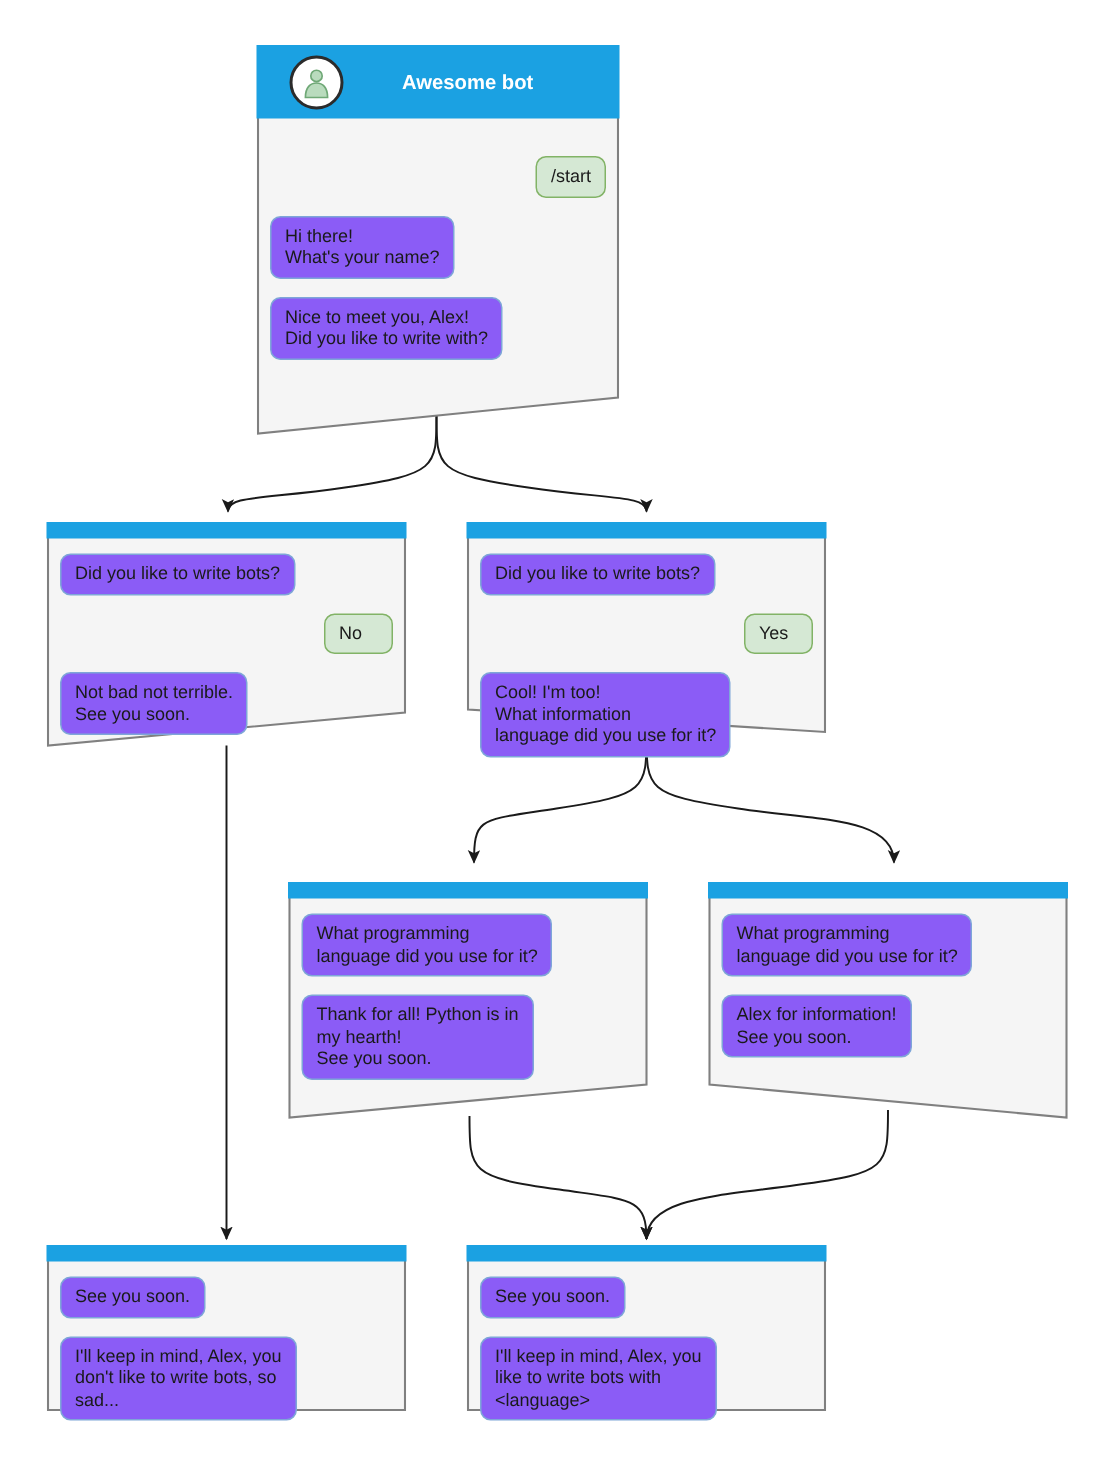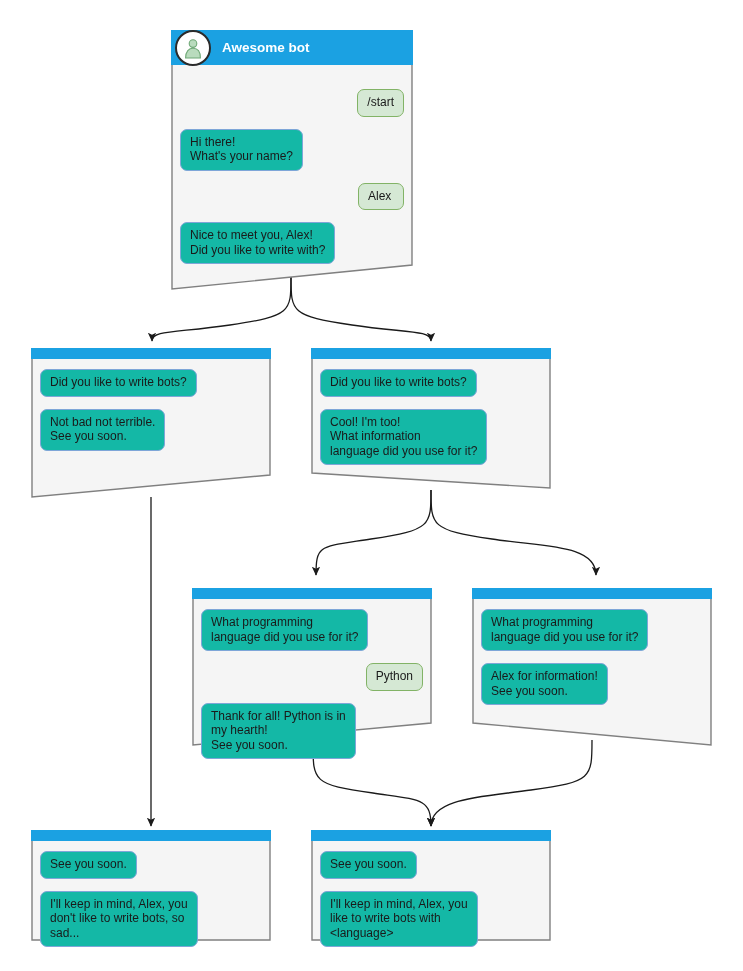--- a/index.html
+++ b/index.html
@@ -56,22 +56,23 @@
     position: absolute;
     left: 0;
     top: 0;
     width: 100%;
     box-sizing: border-box;
     background: #1ba1e2;
     display: flex;
     align-items: center;
   }
   .header-bar.tall {
-    height: 35px;
-    padding-left: 4px;
+    height: 49px;
+    padding-left: 22px;
+    gap: 28px;
   }
   .header-bar.thin {
     height: 11px;
   }
   .avatar {
     width: 36px;
     height: 36px;
     border-radius: 50%;
     background: #ffffff;
     border: 2px solid #2b2b2b;
@@ -105,21 +106,21 @@
     border-radius: 7px;
     padding: 5px 9px 6px 9px;
     font-size: 12px;
     line-height: 14.5px;
     color: #1a1a1a;
     white-space: pre-line;
     box-sizing: border-box;
     max-width: 84%;
   }
   .bubble.bot {
-    background: #14b8a6;
+    background: #8b5cf6;
     border: 1px solid #7ea6d8;
   }
   .bubble.user {
     background: #d5e8d4;
     border: 1px solid #82b366;
     min-width: 46px;
   }
 </style>
 </head>
 <body>
@@ -156,70 +157,73 @@
       <div class="card-content">
         <div class="header-bar tall">
           <div class="avatar">
             <svg width="22" height="22" viewBox="0 0 22 22">
               <circle cx="11" cy="6.6" r="3.8" fill="#b9dbbd" stroke="#6fa876" stroke-width="1.1"></circle>
               <path d="M3.6,21 C3.6,14.2 7,11.3 11,11.3 C15,11.3 18.4,14.2 18.4,21 Z" fill="#b9dbbd" stroke="#6fa876" stroke-width="1.1"></path>
             </svg>
           </div>
           <div class="bot-title">Awesome bot</div>
         </div>
-        <div class="chat-area" style="top:49px;">
+        <div class="chat-area" style="top:64px;">
           <div class="msg-row user">
             <div class="bubble user">/start</div>
           </div>
           <div class="msg-row bot">
             <div class="bubble bot">Hi there!
 What's your name?</div>
           </div>
-          <div class="msg-row user">
-            <div class="bubble user">Alex</div>
-          </div>
           <div class="msg-row bot">
             <div class="bubble bot">Nice to meet you, Alex!
 Did you like to write with?</div>
           </div>
         </div>
       </div>
     </div>
   </div>
 
   <div class="node" style="left:31px; top:348px; width:240px; height:150px;">
     <div class="card">
       <svg class="card-bg" viewBox="0 0 240 150" preserveAspectRatio="none">
         <path d="M1,1 L239,1 L239,127 L1,149 Z" fill="#f5f5f5" stroke="#808080" stroke-width="1.4"></path>
       </svg>
       <div class="card-content">
         <div class="header-bar thin"></div>
         <div class="chat-area" style="top:11px;">
           <div class="msg-row bot">
             <div class="bubble bot">Did you like to write bots?</div>
           </div>
+          <div class="msg-row user">
+            <div class="bubble user">No</div>
+          </div>
           <div class="msg-row bot">
             <div class="bubble bot">Not bad not terrible.
 See you soon.</div>
           </div>
         </div>
       </div>
     </div>
   </div>
 
   <div class="node" style="left:311px; top:348px; width:240px; height:148px;">
     <div class="card">
       <svg class="card-bg" viewBox="0 0 240 148" preserveAspectRatio="none">
         <path d="M1,1 L239,1 L239,140 L1,125 Z" fill="#f5f5f5" stroke="#808080" stroke-width="1.4"></path>
       </svg>
       <div class="card-content">
         <div class="header-bar thin"></div>
         <div class="chat-area" style="top:11px;">
           <div class="msg-row bot">
             <div class="bubble bot">Did you like to write bots?</div>
+          </div>
+          <div class="msg-row user">
+            <div class="bubble user">Yes</div>
           </div>
           <div class="msg-row bot">
             <div class="bubble bot">Cool! I'm too!
 What information
 language did you use for it?</div>
           </div>
         </div>
       </div>
     </div>
   </div>
@@ -229,23 +233,20 @@
       <svg class="card-bg" viewBox="0 0 240 158" preserveAspectRatio="none">
         <path d="M1,1 L239,1 L239,135 L1,157 Z" fill="#f5f5f5" stroke="#808080" stroke-width="1.4"></path>
       </svg>
       <div class="card-content">
         <div class="header-bar thin"></div>
         <div class="chat-area" style="top:11px;">
           <div class="msg-row bot">
             <div class="bubble bot">What programming
 language did you use for it?</div>
           </div>
-          <div class="msg-row user">
-            <div class="bubble user">Python</div>
-          </div>
           <div class="msg-row bot">
             <div class="bubble bot">Thank for all! Python is in
 my hearth!
 See you soon.</div>
           </div>
         </div>
       </div>
     </div>
   </div>
 

